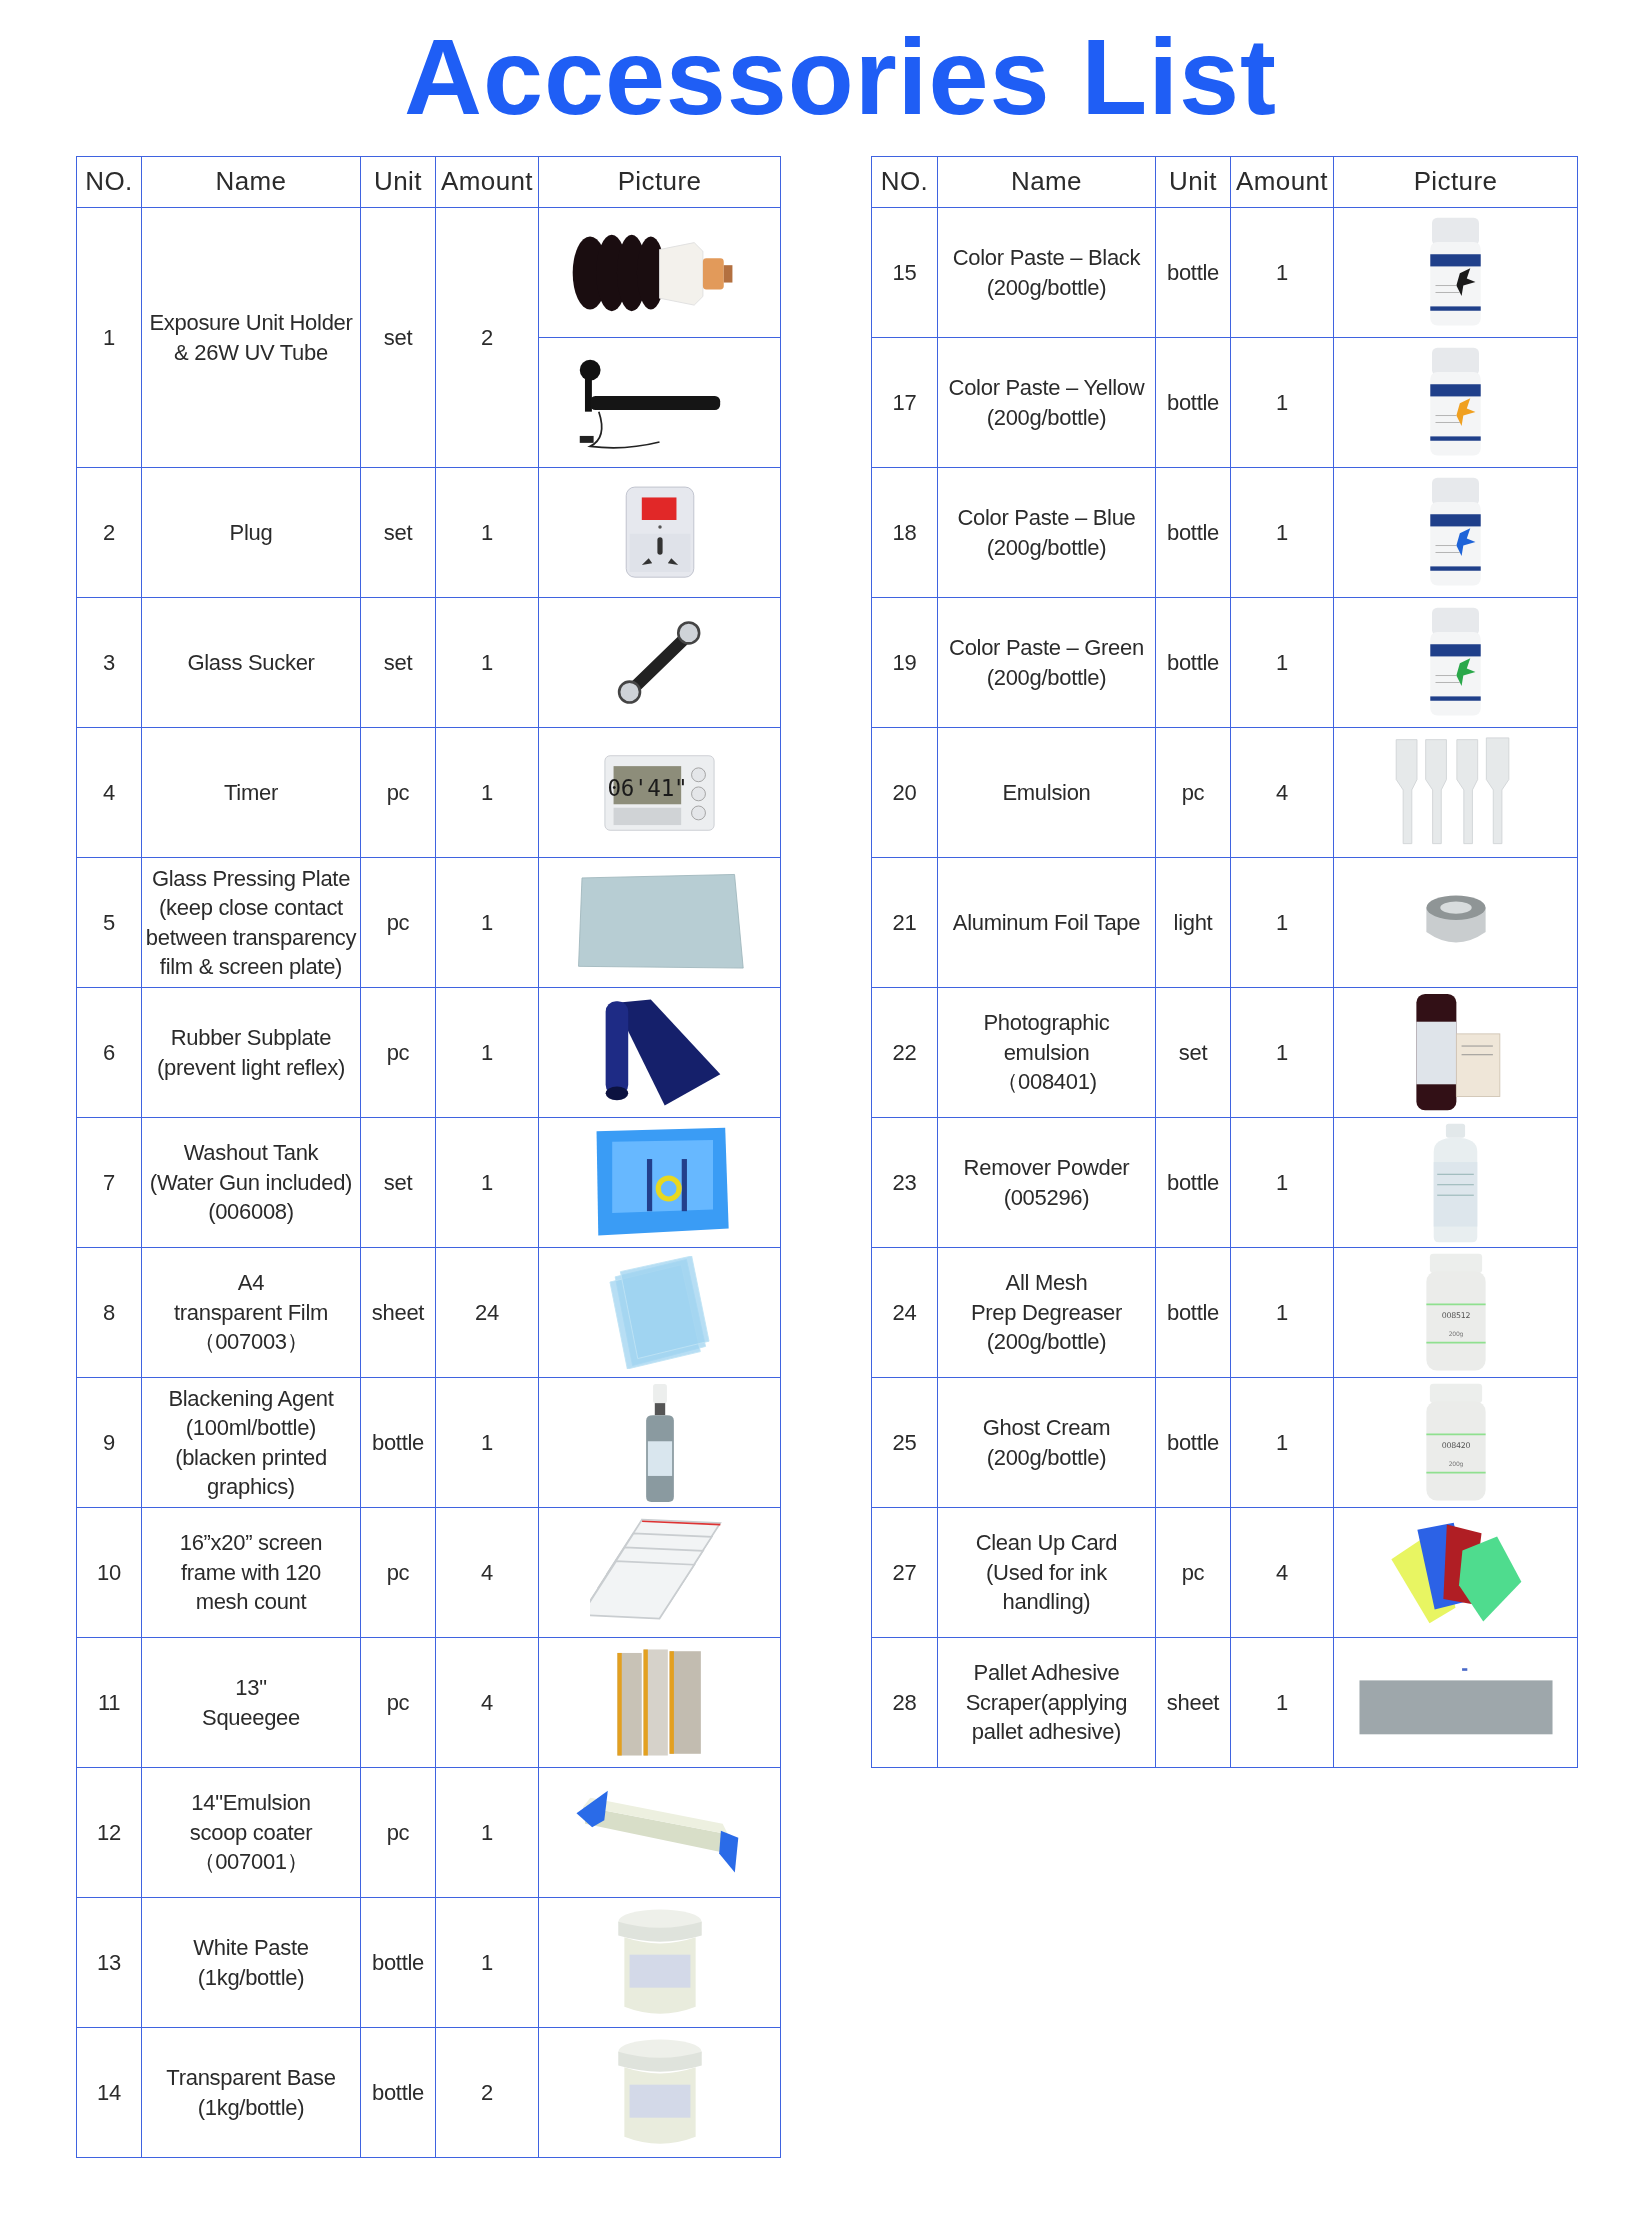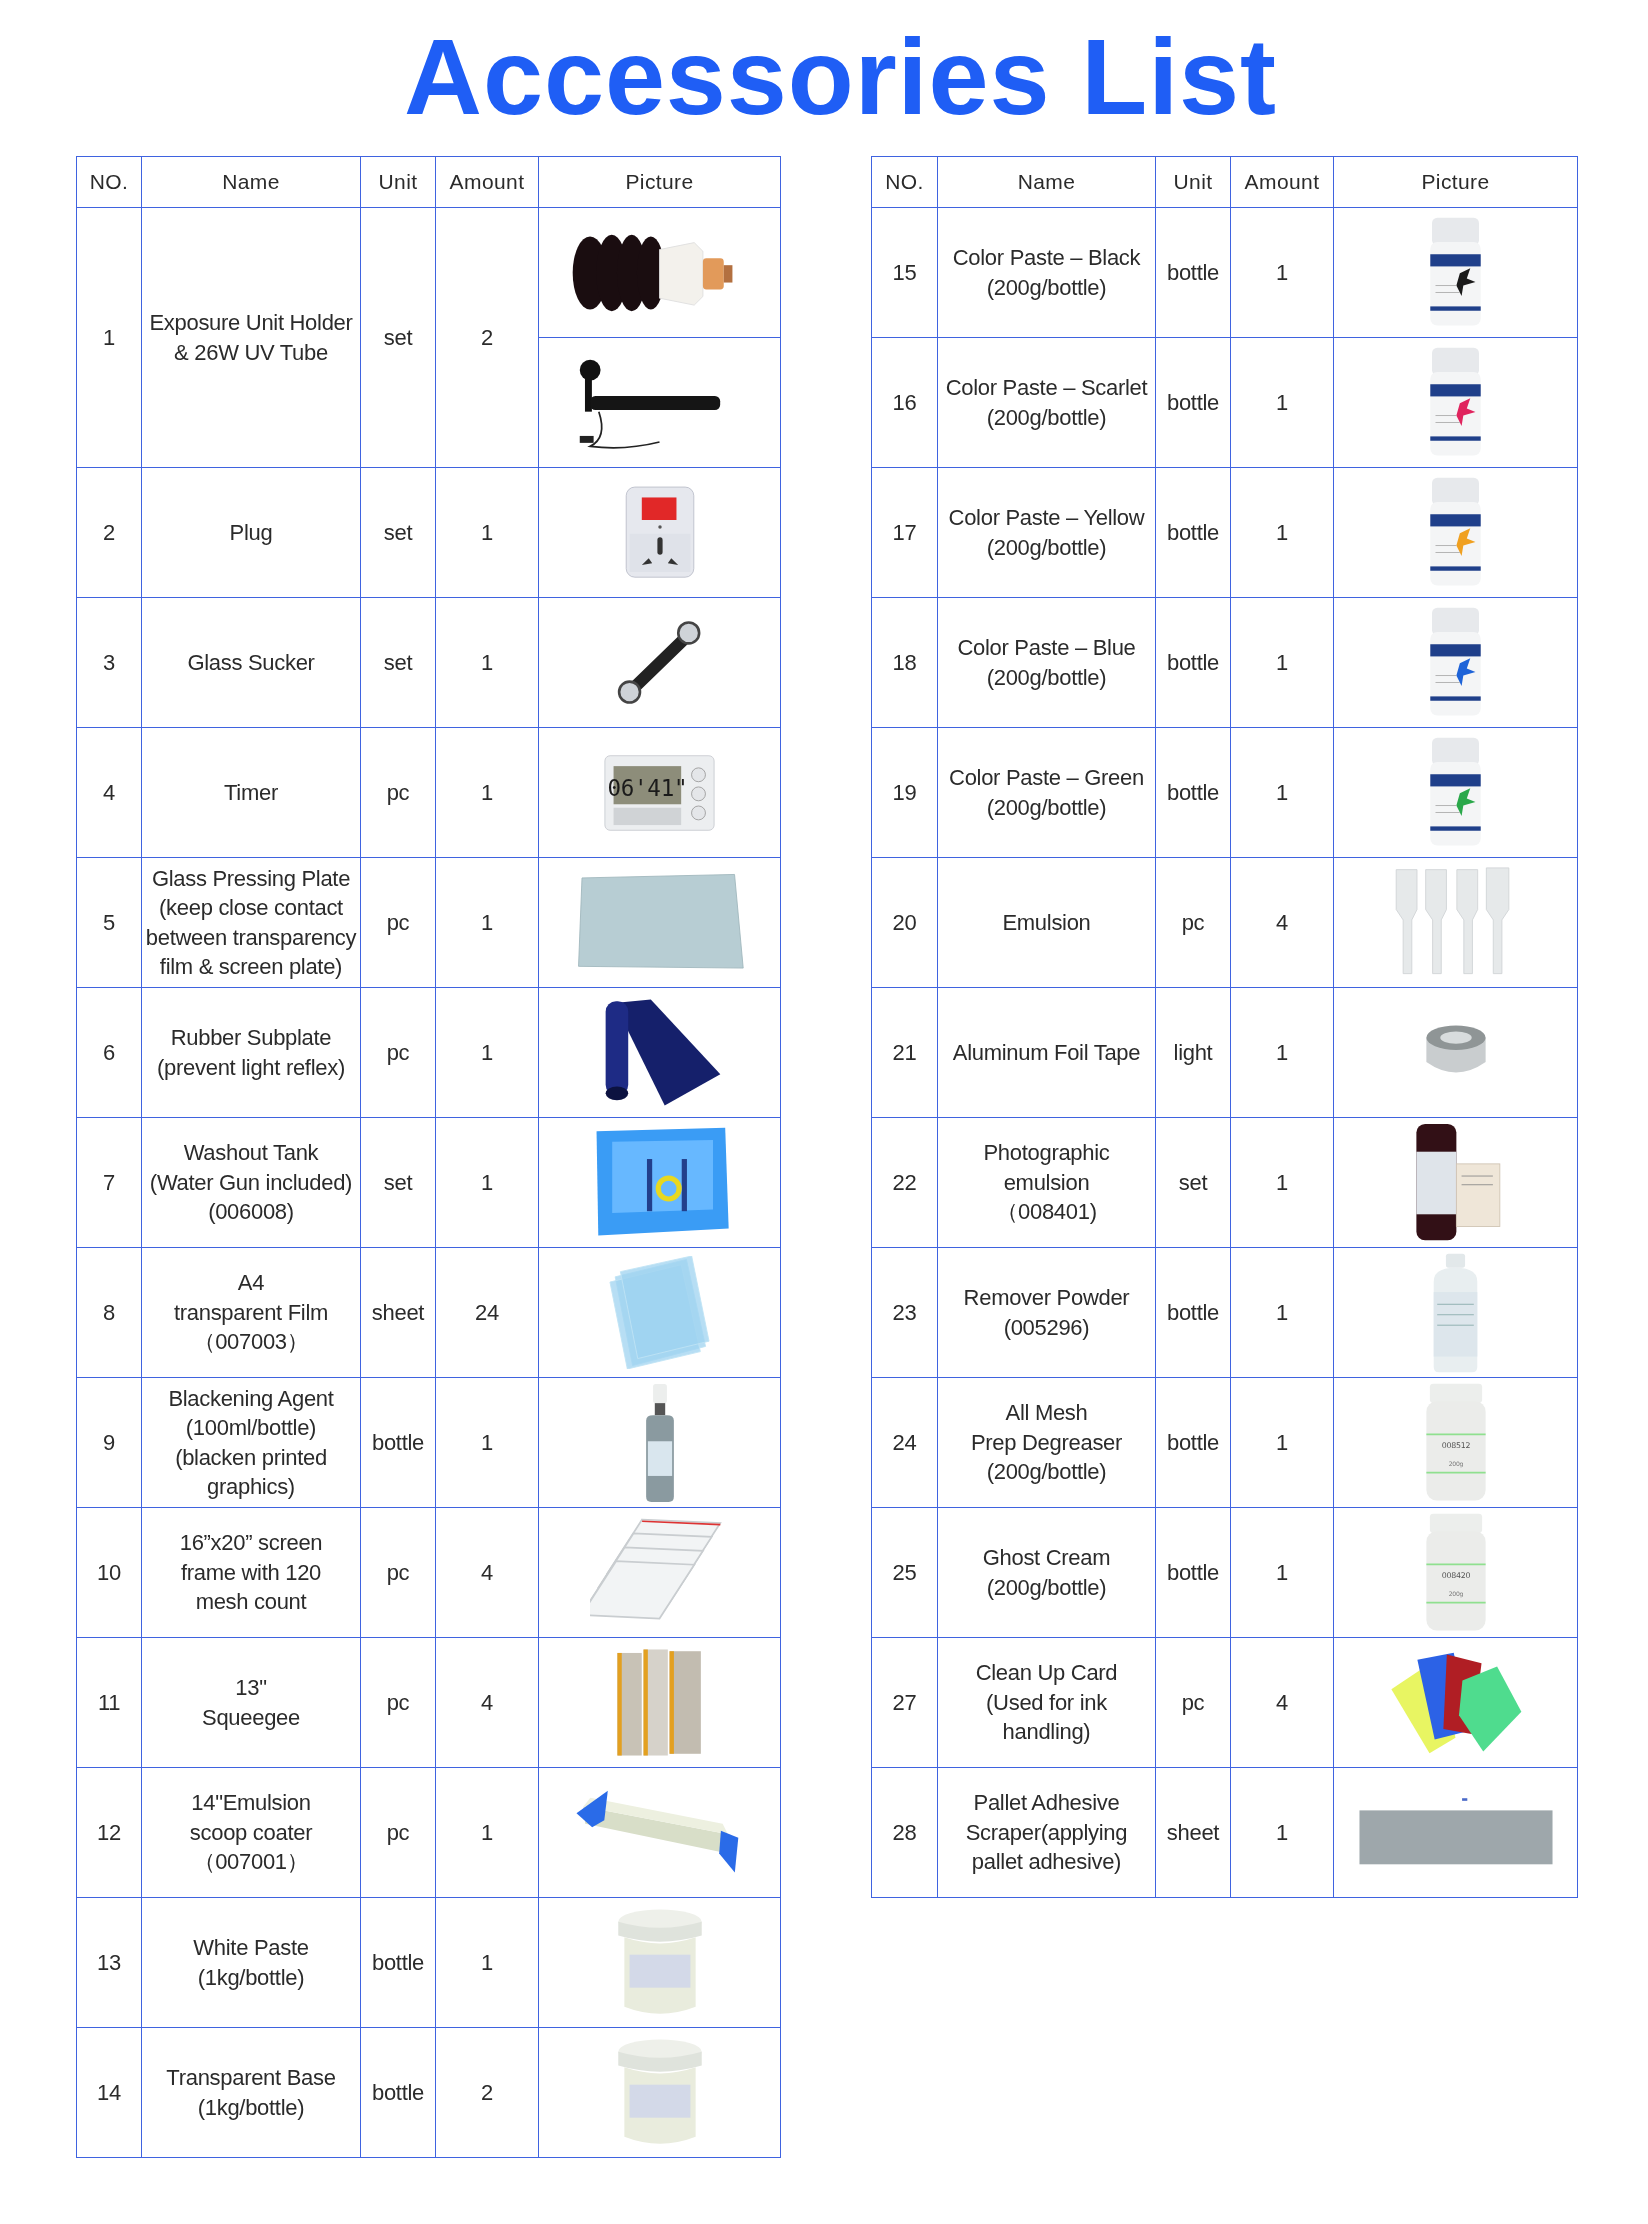--- a/index.html
+++ b/index.html
@@ -4,21 +4,21 @@
 <style>
   html, body { margin:0; padding:0; background:#ffffff; }
   body { width:1649px; height:2225px; position:relative; overflow:hidden;
          font-family:"Liberation Sans", sans-serif; color:#2b2b2b; }
   .title { position:absolute; left:16px; width:1649px; top:15.6px; text-align:center;
            font-family:"Liberation Sans", sans-serif; font-weight:bold; font-size:108px;
            color:#1f5ef5; letter-spacing:0.9px; line-height:122px; }
   .tbl { position:absolute; top:156px; border-collapse:collapse; table-layout:fixed; }
   .tbl td, .tbl th { border:1.7px solid #3f63e0; padding:0; text-align:center; vertical-align:middle;
            font-weight:normal; font-size:22px; line-height:29.5px; color:#2b2b2b; letter-spacing:-0.3px; }
-  .tbl th { height:50px; font-size:21px; letter-spacing:0.4px;border-radius:20px; }
+  .tbl th { height:50px; font-size:26px; letter-spacing:0.4px;border-radius:20px; }
   .tbl tr.row td { height:129px; }
   .tbl tr.sub td { height:129px; }
   .pic { display:flex; align-items:center; justify-content:center; height:129px; }
   svg { display:block; }
   #left { left:76px; width:704px; }
   #right { left:871px; width:706px; }
 </style>
 </head>
 <body>
 
@@ -377,42 +377,20 @@
       <path d="M40 66 l12 -6 l-4 12 l10 4 l-14 4 l-2 12 l-6 -12z" fill="#1a1a1a"></path>
       <line x1="12" y1="80" x2="36" y2="80" stroke="#aaa"></line>
                 <line x1="12" y1="88" x2="40" y2="88" stroke="#aaa"></line>
       <rect x="6" y="104" width="58" height="5" fill="#1f3f8a"></rect>
               </svg>
             </span>
           </div>
         </td>
     </tr>
       <tr class="row">
-      <td>16</td>
-      <td style="white-space:pre-line">Color Paste – Scarlet
-(200g/bottle)</td>
-      <td>bottle</td>
-      <td>1</td>
-      <td>
-          <div class="pic">
-            <span>
-              <svg width="61" height="113" viewBox="0 0 70 130">
-      <rect x="8" y="2" width="54" height="32" rx="6" fill="#e7e9ec"></rect>
-      <rect x="6" y="30" width="58" height="96" rx="8" fill="#f4f5f6"></rect>
-      <rect x="6" y="44" width="58" height="14" fill="#1f3f8a"></rect>
-      <path d="M40 66 l12 -6 l-4 12 l10 4 l-14 4 l-2 12 l-6 -12z" fill="#e0245e"></path>
-      <line x1="12" y1="80" x2="36" y2="80" stroke="#aaa"></line>
-                <line x1="12" y1="88" x2="40" y2="88" stroke="#aaa"></line>
-      <rect x="6" y="104" width="58" height="5" fill="#1f3f8a"></rect>
-              </svg>
-            </span>
-          </div>
-        </td>
-    </tr>
-      <tr class="row">
       <td>17</td>
       <td style="white-space:pre-line">Color Paste – Yellow
 (200g/bottle)</td>
       <td>bottle</td>
       <td>1</td>
       <td>
           <div class="pic">
             <span>
               <svg width="61" height="113" viewBox="0 0 70 130">
       <rect x="8" y="2" width="54" height="32" rx="6" fill="#e7e9ec"></rect>

